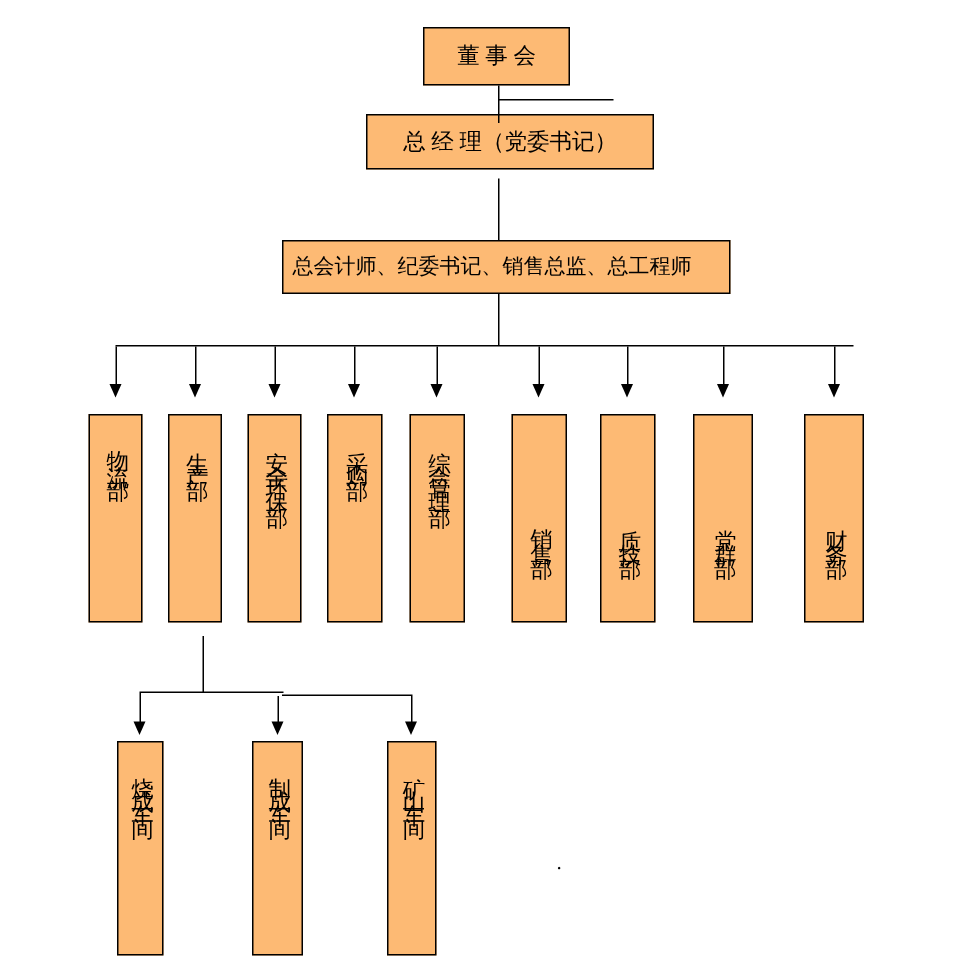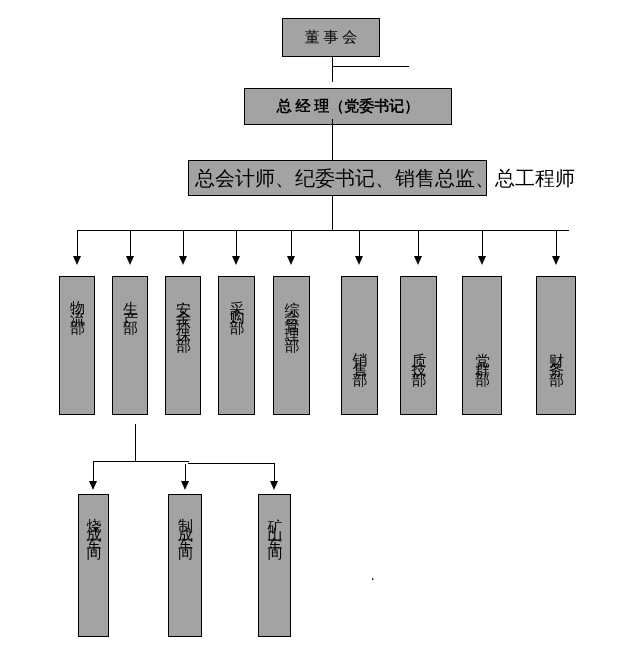--- a/index.html
+++ b/index.html
@@ -1,43 +1,43 @@
 <!DOCTYPE html>
 <html><head>
 <meta charset="utf-8">
 <style>
   html,body{margin:0;padding:0;background:#ffffff;}
   #canvas{
     position:relative;width:638px;height:648px;background:#ffffff;
     font-family:"Liberation Serif","DejaVu Serif",serif;color:#000000;overflow:hidden;
   }
-  .box{position:absolute;box-sizing:border-box;border:1px solid #000000;background:#a3a3a3;}
+  .box{position:absolute;box-sizing:border-box;border:1px solid #000000;background:#fdba74;}
   .hbox{display:flex;align-items:center;justify-content:center;font-size:15px;white-space:nowrap;}
-  .hbox.leftalign{justify-content:flex-start;padding-left:6px;font-size:20px;}
+  .hbox.leftalign{justify-content:flex-start;padding-left:6px;font-size:14px;}
   .vbox{display:flex;justify-content:center;align-items:flex-start;}
   .vbox.mid{align-items:center;}
   .vtext{writing-mode:vertical-lr;text-orientation:upright;font-size:15px;letter-spacing:9px;line-height:1;}
   .vbox.top .vtext{margin-top:12px;}
   .vbox.mid .vtext{margin-top:18px;}
   .vbox.wbox .vtext{margin-top:11px;}
   .line{position:absolute;background:#000000;}
   .ahead{position:absolute;width:0;height:0;border-left:4px solid transparent;border-right:4px solid transparent;border-top:9px solid #000000;}
   .dot{position:absolute;font-size:14px;line-height:14px;color:#000000;}
 </style>
 </head>
 <body>
 
 <div id="canvas">
 
   <div class="box hbox" style="left:282px;top:18px;width:98px;height:39px;">
     <span>董 事 会</span>
   </div>
 
 
-  <div class="box hbox" style="left:244px;top:88px;width:208px;height:37px;font-weight:bold;">
+  <div class="box hbox" style="left:244px;top:76px;width:192px;height:37px;">
     <span>总 经 理（党委书记）</span>
   </div>
 
   <div class="box hbox leftalign" style="left:188px;top:160px;width:299px;height:36px;">
     <span>总会计师、纪委书记、销售总监、总工程师</span>
   </div>
 
   <div class="line" style="left:332px;top:57px;width:1px;height:25px;"></div>
   <div class="line" style="left:332px;top:66px;width:77px;height:1px;"></div>
   <div class="line" style="left:332px;top:119px;width:1px;height:41px;"></div>

